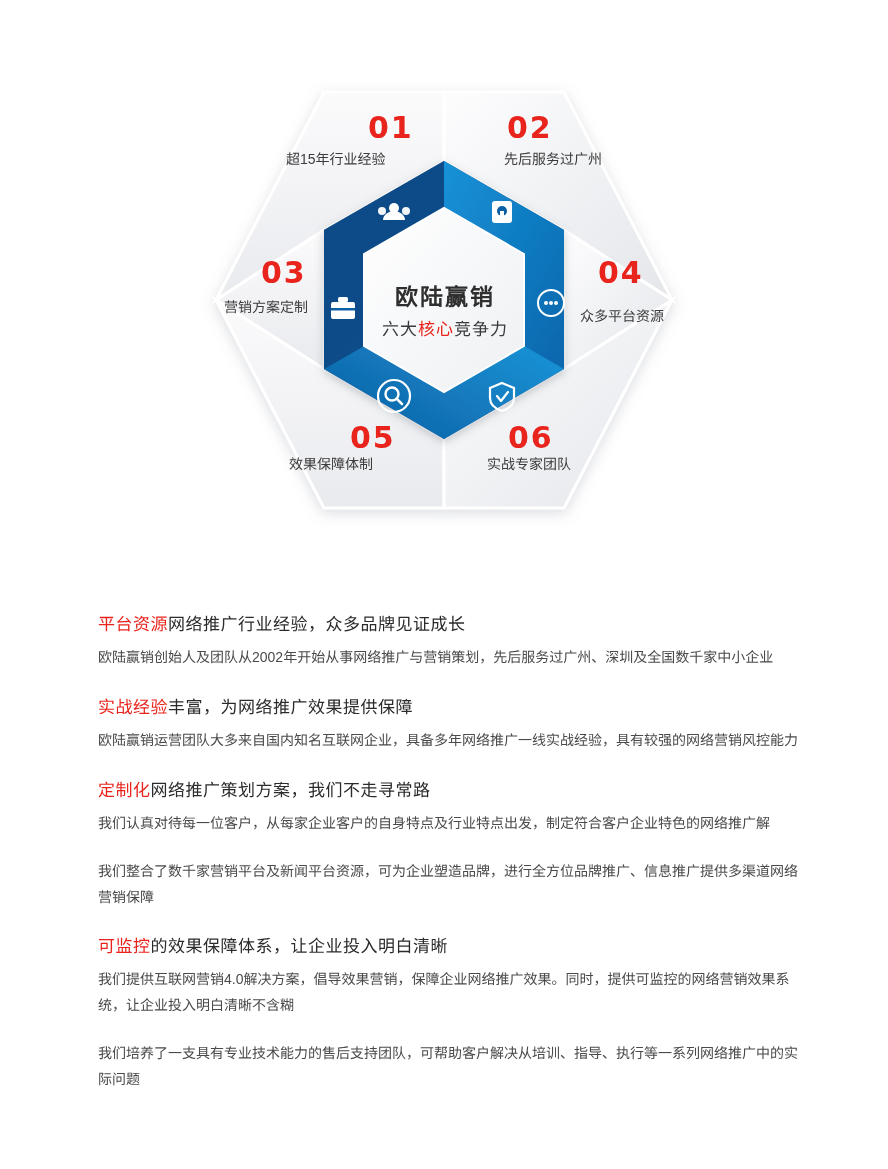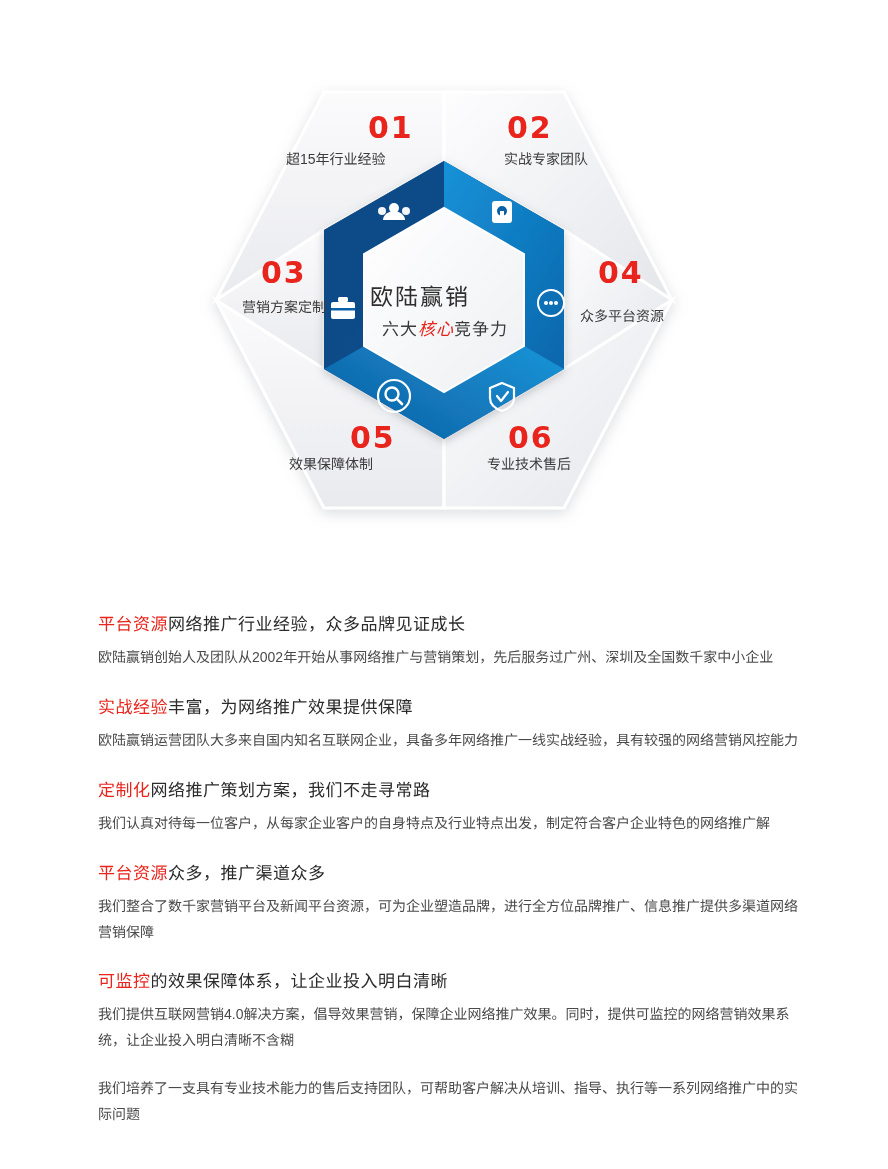--- a/index.html
+++ b/index.html
@@ -43,39 +43,38 @@
     color: #3c3c3c;
     line-height: 1;
     white-space: nowrap;
   }
 
   .center-title {
     position: absolute;
     left: 370px;
     top: 278px;
     width: 150px;
-    text-align: left;
+    text-align: center;
     font-size: 23px;
     color: #2f2f2f;
     letter-spacing: 2px;
-    font-weight: 400;
+    font-weight: 700;
   }
   .center-sub {
     position: absolute;
     left: 365px;
     top: 315px;
     width: 160px;
     text-align: center;
     font-size: 17px;
     color: #3a3a3a;
     letter-spacing: 1px;
   }
   .center-sub .accent {
     color: #e8241c;
-    font-style: italic;
   }
 
   
   #content {
     position: absolute;
     left: 98px;
     top: 610px;
     width: 700px;
   }
   .section {
@@ -204,33 +203,33 @@
     <g transform="translate(502,396)">
       <path d="M 0 -13 L 12 -8 L 12 2 C 12 9 6 13 0 15 C -6 13 -12 9 -12 2 L -12 -8 Z" fill="none" stroke="#ffffff" stroke-width="2.2"></path>
       <path d="M -5 0 L -1 5 L 6 -4" fill="none" stroke="#ffffff" stroke-width="2.2" stroke-linecap="round" stroke-linejoin="round"></path>
     </g>
   </svg>
 
   <div class="num-label" style="left:368px; top:113px;">01</div>
   <div class="cap-label" style="left:286px; top:152px;">超15年行业经验</div>
 
   <div class="num-label" style="left:507px; top:113px;">02</div>
-  <div class="cap-label" style="left:504px; top:152px;">实战专家团队</div>
+  <div class="cap-label" style="left:504px; top:152px;">先后服务过广州</div>
 
   <div class="num-label" style="left:261px; top:258px;">03</div>
-  <div class="cap-label" style="left:224px; top:300px;margin-left:18px;">营销方案定制</div>
+  <div class="cap-label" style="left:224px; top:300px;">营销方案定制</div>
 
   <div class="num-label" style="left:598px; top:258px;">04</div>
   <div class="cap-label" style="left:580px; top:309px;">众多平台资源</div>
 
   <div class="num-label" style="left:350px; top:423px;">05</div>
   <div class="cap-label" style="left:289px; top:457px;">效果保障体制</div>
 
   <div class="num-label" style="left:508px; top:423px;">06</div>
-  <div class="cap-label" style="left:487px; top:457px;">专业技术售后</div>
+  <div class="cap-label" style="left:487px; top:457px;">实战专家团队</div>
 
   <div class="center-title">欧陆赢销</div>
   <div class="center-sub">
     <span>六大</span><span class="accent">核心</span><span>竞争力</span>
   </div>
 </div>
 
 <div id="content">
 
   <div class="section">
@@ -242,21 +241,20 @@
     <h3 class="sec-head"><span class="accent">实战经验</span><span>丰富，为网络推广效果提供保障</span></h3>
     <p class="sec-body">欧陆赢销运营团队大多来自国内知名互联网企业，具备多年网络推广一线实战经验，具有较强的网络营销风控能力</p>
   </div>
 
   <div class="section">
     <h3 class="sec-head"><span class="accent">定制化</span><span>网络推广策划方案，我们不走寻常路</span></h3>
     <p class="sec-body">我们认真对待每一位客户，从每家企业客户的自身特点及行业特点出发，制定符合客户企业特色的网络推广解</p>
   </div>
 
   <div class="section">
-    <h3 class="sec-head"><span class="accent">平台资源</span><span>众多，推广渠道众多</span></h3>
     <p class="sec-body">我们整合了数千家营销平台及新闻平台资源，可为企业塑造品牌，进行全方位品牌推广、信息推广提供多渠道网络营销保障</p>
   </div>
 
   <div class="section">
     <h3 class="sec-head"><span class="accent">可监控</span><span>的效果保障体系，让企业投入明白清晰</span></h3>
     <p class="sec-body">我们提供互联网营销4.0解决方案，倡导效果营销，保障企业网络推广效果。同时，提供可监控的网络营销效果系统，让企业投入明白清晰不含糊</p>
   </div>
 
   <div class="section">
     <p class="sec-body">我们培养了一支具有专业技术能力的售后支持团队，可帮助客户解决从培训、指导、执行等一系列网络推广中的实际问题</p>

